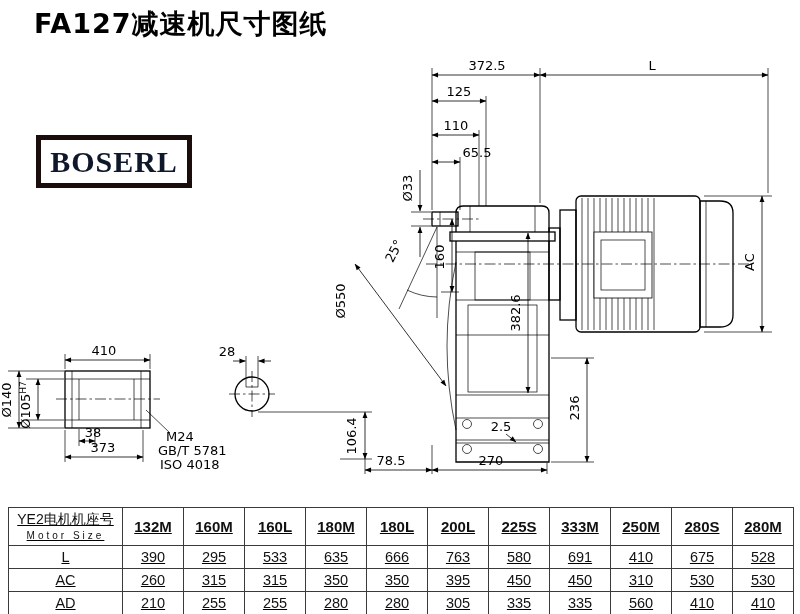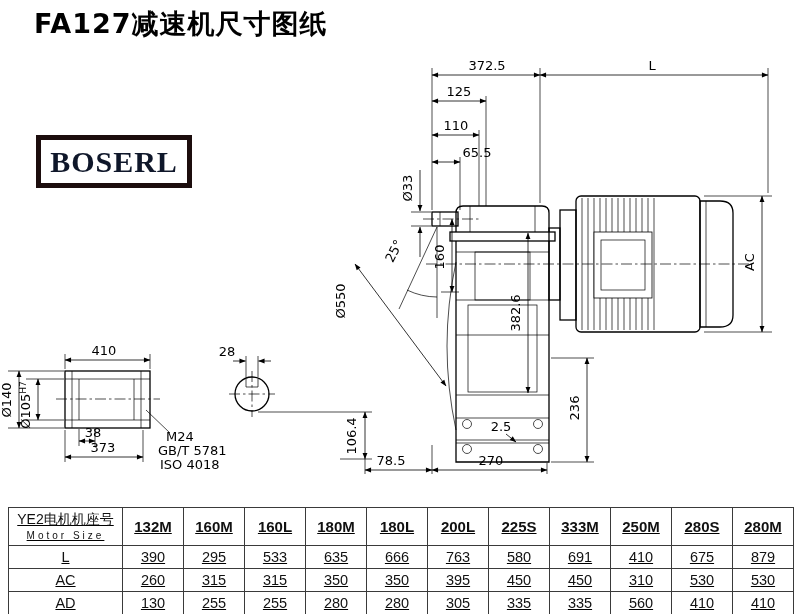--- a/index.html
+++ b/index.html
@@ -260,39 +260,39 @@
       <td>390</td>
       <td>295</td>
       <td>533</td>
       <td>635</td>
       <td>666</td>
       <td>763</td>
       <td>580</td>
       <td>691</td>
       <td>410</td>
       <td>675</td>
-      <td>879</td>
+      <td>528</td>
     </tr>
     <tr class="rw">
       <td class="rl">AC</td>
       <td>260</td>
       <td>315</td>
       <td>315</td>
       <td>350</td>
       <td>350</td>
       <td>395</td>
       <td>450</td>
       <td>450</td>
       <td>310</td>
       <td>530</td>
       <td>530</td>
     </tr>
     <tr class="rw">
       <td class="rl">AD</td>
-      <td>130</td>
+      <td>210</td>
       <td>255</td>
       <td>255</td>
       <td>280</td>
       <td>280</td>
       <td>305</td>
       <td>335</td>
       <td>335</td>
       <td>560</td>
       <td>410</td>
       <td>410</td>

